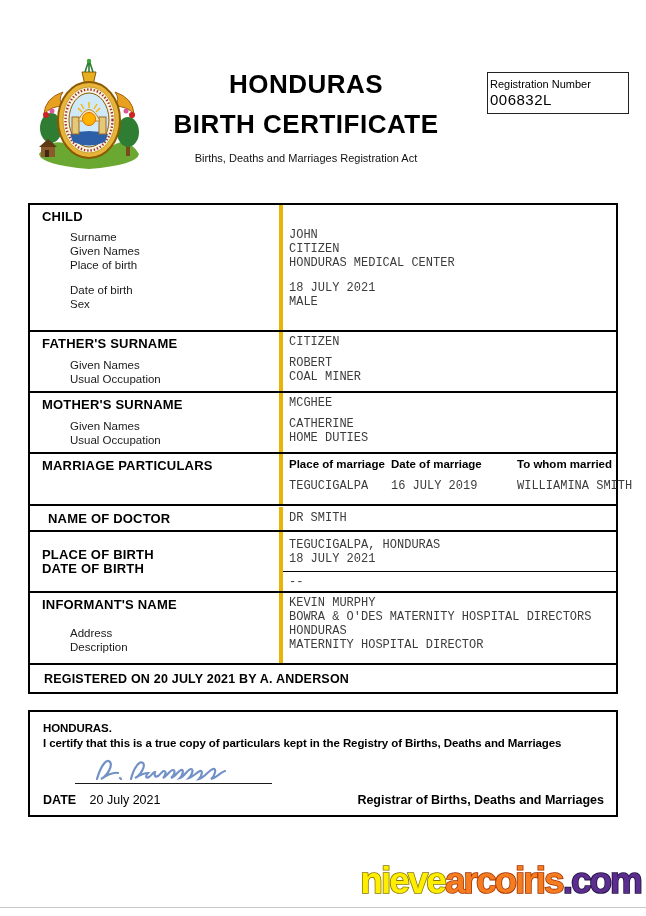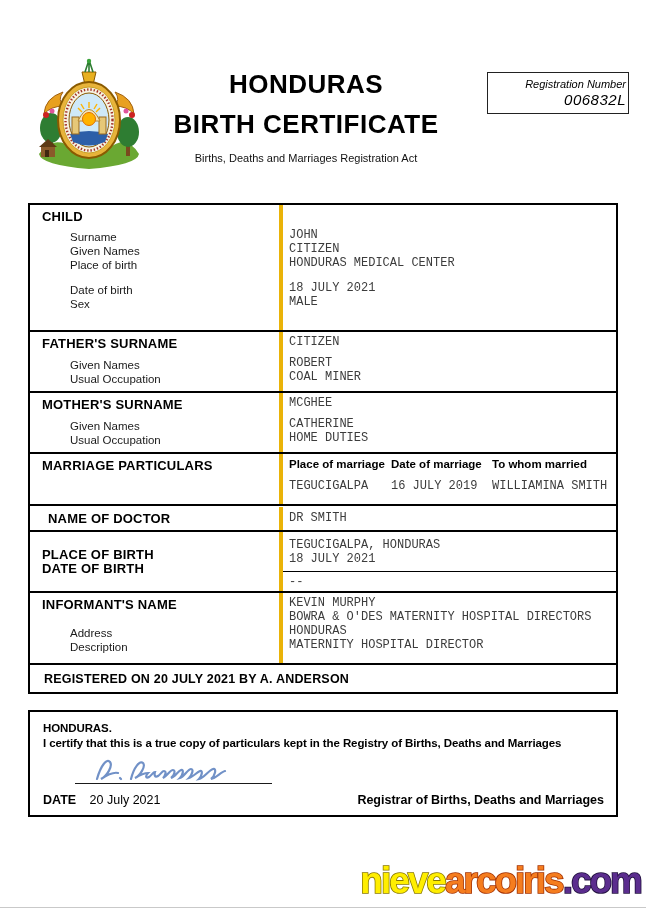--- a/index.html
+++ b/index.html
@@ -6,21 +6,21 @@
   .page{position:relative;width:646px;height:916px;background:#ffffff;
         font-family:"Liberation Sans",sans-serif;color:#000;overflow:hidden;}
 
   
   .emblem{position:absolute;left:33px;top:58px;width:112px;height:116px;}
   .titleblock{position:absolute;left:150px;top:70px;width:312px;text-align:center;}
   .title1{font-size:26px;font-weight:bold;letter-spacing:.5px;line-height:28px;}
   .title2{font-size:26px;font-weight:bold;letter-spacing:.5px;line-height:28px;margin-top:12px;}
   .subtitle{font-size:11px;margin-top:14px;color:#111;}
   .regbox{position:absolute;left:487px;top:72px;width:136px;border:1.5px solid #222;
-          text-align:right;padding:4px 2px;font-style:italic;}
+          text-align:left;padding:4px 2px;}
   .reglabel{font-size:11px;line-height:14px;}
   .regvalue{font-size:15px;line-height:18px;letter-spacing:.5px;}
 
   
   .cert-table{position:absolute;left:28px;top:203px;width:590px;border:2px solid #000;
               box-sizing:border-box;}
   .trow{display:flex;border-bottom:2px solid #000;}
   .trow:last-child{border-bottom:none;}
   .lcol{width:253px;box-sizing:border-box;border-right:4px solid #eab308;
         padding:5px 6px 4px 12px;flex-shrink:0;}
@@ -31,21 +31,21 @@
   .mono{font-family:"Liberation Mono","DejaVu Sans Mono",monospace;font-size:12px;
         line-height:14px;color:#3c3c3c;white-space:nowrap;}
   .sp6{height:6px;} .sp7{height:7px;} .sp11{height:11px;} .sp14{height:14px;} .sp20{height:20px;}
 
   .row-child{min-height:125px;} .row-parent{min-height:59px;}
   .row-marriage{min-height:50px;} .row-doctor{min-height:24px;align-items:center;}
   .row-birth{min-height:58px;} .row-informant{min-height:70px;}
   .row-registered{min-height:27px;align-items:center;}
 
   .mcols{display:flex;}
-  .mcol1{width:102px;} .mcol2{width:101px;} .mcol3{flex:1;}
+  .mcol1{width:102px;} .mcol2{width:101px;} .mcol3{flex:1;margin-left:25px;}
   .mhead{font-size:11.5px;font-weight:bold;line-height:14px;white-space:nowrap;}
   .mval{margin-top:8px;}
 
   .birth-top{padding:6px 6px 5px 6px;}
   .birth-bottom{border-top:1.5px solid #000;padding:3px 6px 2px 6px;flex:1;}
   .birth-lcol{display:flex;flex-direction:column;justify-content:center;}
 
   .registered-cell{padding:4px 6px 4px 14px;font-size:12.5px;font-weight:bold;
                    letter-spacing:.2px;width:100%;}
 

